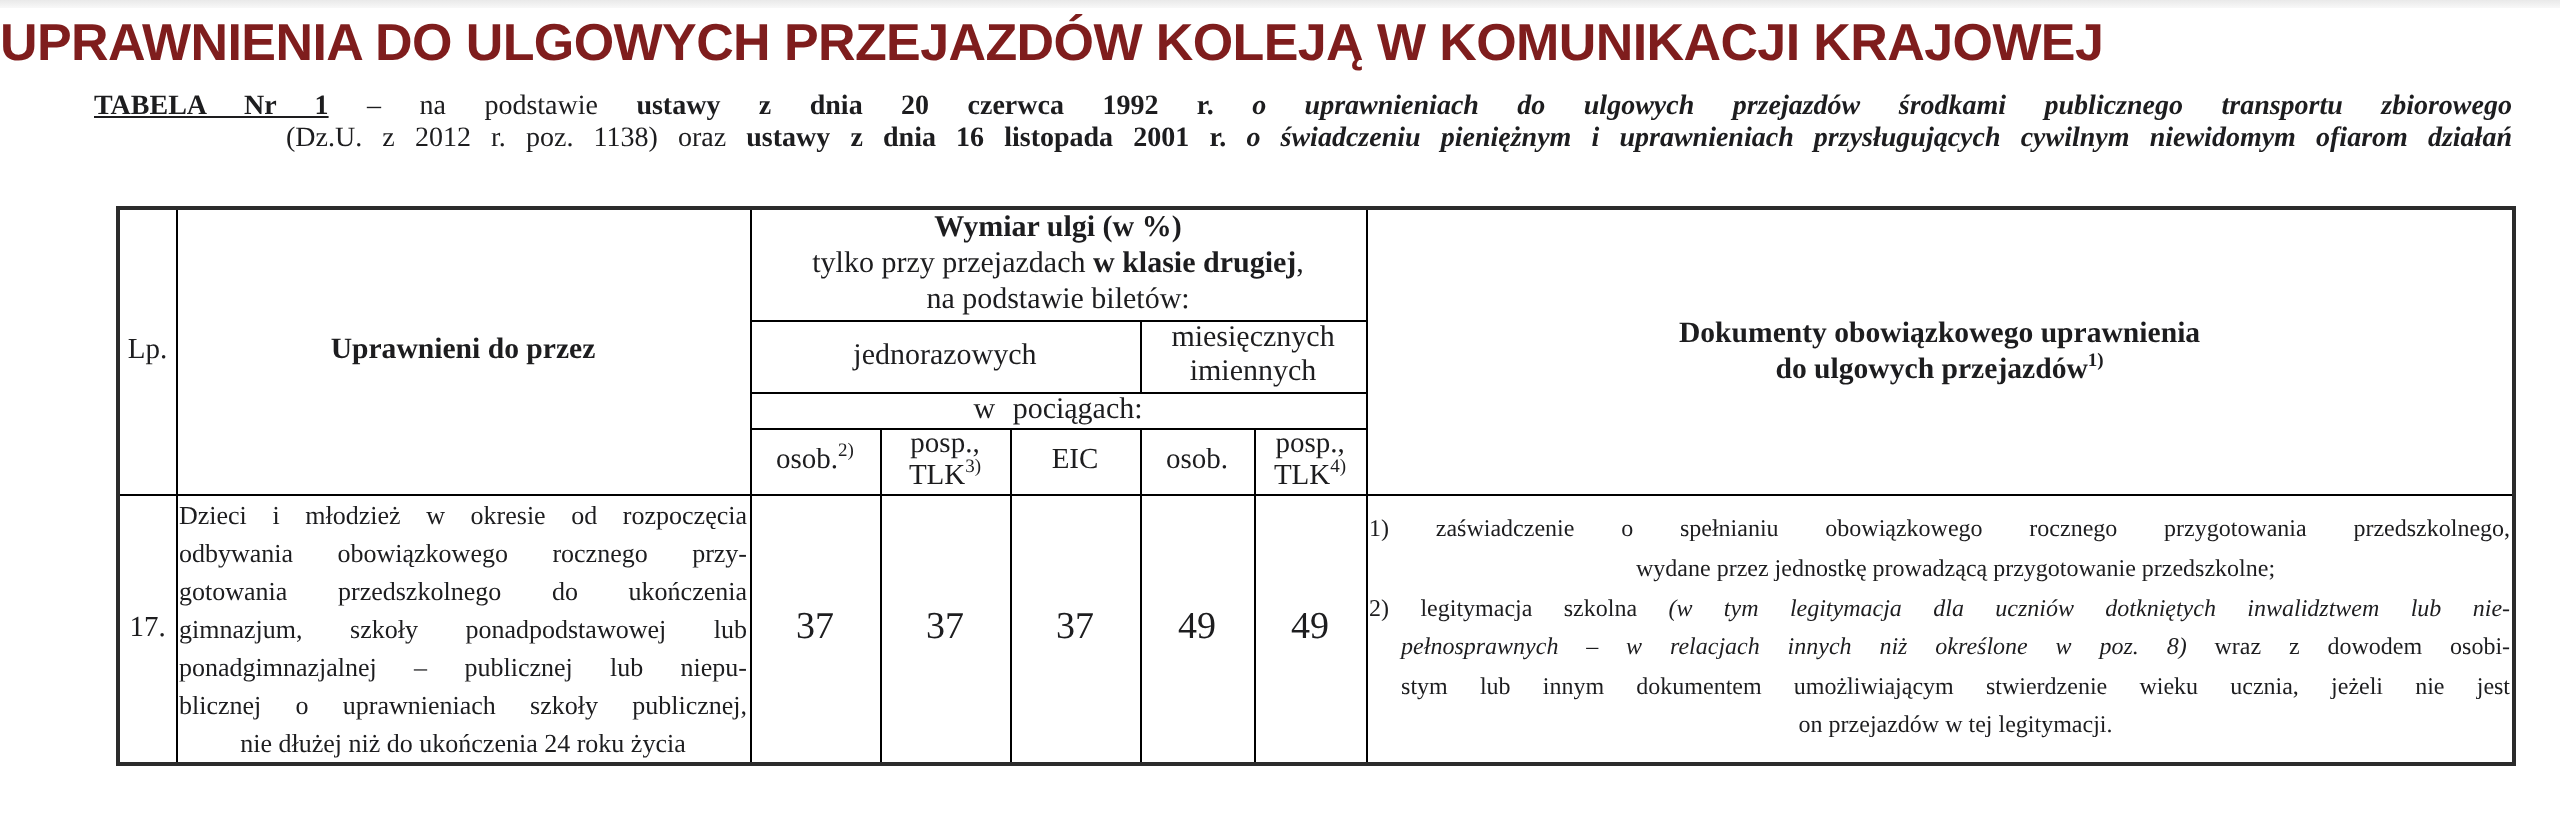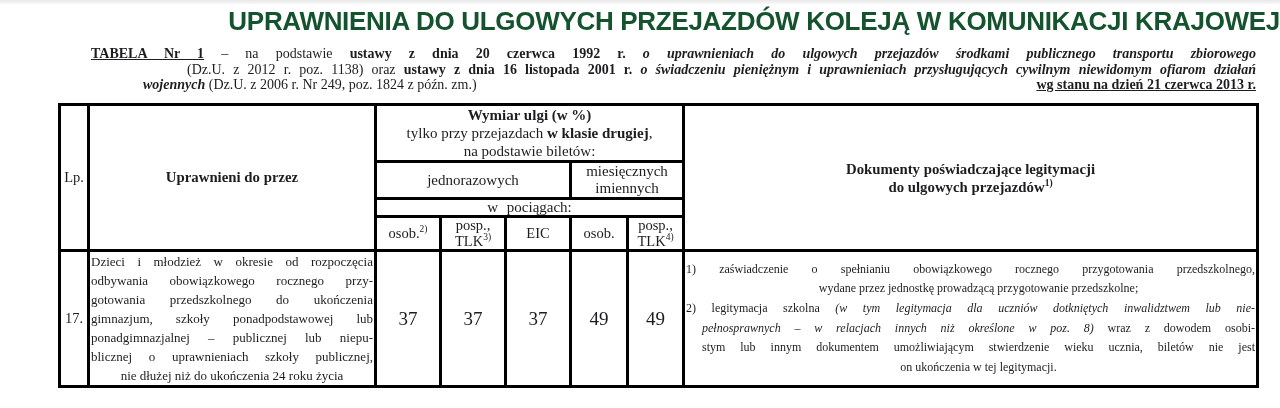--- a/index.html
+++ b/index.html
@@ -6,39 +6,39 @@
   .page {
     position:relative; width:1280px; height:408px; background:#ffffff;
     font-family:"Liberation Serif", serif; color:#1d1d1f; overflow:hidden;
   }
   .scan-top-band {
     position:absolute; top:0; left:0; width:1280px; height:4px;
     background:linear-gradient(#e9e9e9, #f8f8f8);
   }
   .doc-title {
     position:absolute; top:6px; left:0; width:1280px; margin:0;
-    text-align:right; font-family:"Liberation Sans", sans-serif;
-    font-weight:bold; font-size:26px; letter-spacing:-0.3px; color:#14532d;
+    text-align:left; font-family:"Liberation Sans", sans-serif;
+    font-weight:bold; font-size:26px; letter-spacing:-0.3px; color:#7f1d1d;
   }
   .caption { position:absolute; left:47px; top:46px; width:1209px; font-size:14px; line-height:15.6px; }
-  .cap-line { text-align:justify; text-align-last:justify;margin-left:44px; }
+  .cap-line { text-align:justify; text-align-last:justify; }
   .cap-indent { padding-left:96px; }
   .cap-line3 { padding-left:96px; display:flex; justify-content:space-between; align-items:baseline; }
   .b { font-weight:bold; }
   .i { font-style:italic; }
   .u { text-decoration:underline; }
   sup { font-size:9.5px; line-height:0; }
 
   table.discount-table {
     position:absolute; left:58px; top:103px; width:1198px;
     border-collapse:collapse; table-layout:fixed;
     border:2px solid #2b2b2b; font-size:15px; color:#1d1d1f;
   }
   table.discount-table td {
-    border:3px solid #000000; padding:0 1px; text-align:center;
+    border:1px solid #000000; padding:0 1px; text-align:center;
     vertical-align:middle; overflow:hidden;
   }
   tr.rA { height:56px; } tr.rB { height:36px; } tr.rC { height:18px; }
   tr.rD { height:33px; } tr.rData { height:135px; }
   td.hb { font-weight:bold; font-size:14.8px; }
   td.liftup { padding-bottom:52px; }
   td.prel { white-space:pre-line; }
   td.discount-head { line-height:18px; padding-top:1px; }
   td.tickets { line-height:17px; }
   td.wp { line-height:15px; word-spacing:5px; }
@@ -61,24 +61,20 @@
 <body>
 
 <div class="page">
   <div class="scan-top-band"></div>
 
   <h1 class="doc-title">UPRAWNIENIA DO ULGOWYCH PRZEJAZDÓW KOLEJĄ W KOMUNIKACJI KRAJOWEJ</h1>
 
   <div class="caption">
     <div class="cap-line"><span class="b u">TABELA Nr 1</span><span> – na podstawie </span><span class="b">ustawy z dnia 20 czerwca 1992 r. </span><span class="b i">o uprawnieniach do ulgowych przejazdów środkami publicznego transportu zbiorowego</span></div>
     <div class="cap-line cap-indent"><span>(Dz.U. z 2012 r. poz. 1138) oraz </span><span class="b">ustawy z dnia 16 listopada 2001 r. </span><span class="b i">o świadczeniu pieniężnym i uprawnieniach przysługujących cywilnym niewidomym ofiarom działań</span></div>
-    <div class="cap-line3">
-      <span><span class="b i">wojennych</span><span> (Dz.U. z 2006 r. Nr 249, poz. 1824 z późn. zm.)</span></span>
-      <span class="b u">wg stanu na dzień 21 czerwca 2013 r.</span>
-    </div>
   </div>
 
   <table class="discount-table">
     <colgroup>
       <col style="width:29px">
         <col style="width:287px">
         <col style="width:65px">
         <col style="width:65px">
       <col style="width:65px">
         <col style="width:57px">
@@ -87,21 +83,21 @@
     </colgroup>
     <tbody>
       <tr class="rA">
         <td rowspan="4" class="lpcell liftup">Lp.</td>
         <td rowspan="4" class="hb liftup">Uprawnieni do przez</td>
         <td colspan="5" class="discount-head">
             <div class="line"><span class="b">Wymiar ulgi (w %)</span></div>
             <div class="line"><span>tylko przy przejazdach </span><span class="b">w klasie drugiej</span><span>,</span></div>
             <div class="line"><span>na podstawie biletów:</span></div>
           </td>
-        <td rowspan="4" class="hb prel liftup docs-head"><span class="b">Dokumenty poświadczające legitymacji
+        <td rowspan="4" class="hb prel liftup docs-head"><span class="b">Dokumenty obowiązkowego uprawnienia
 do ulgowych przejazdów</span><sup class="b">1)</sup></td>
       </tr>
       <tr class="rB">
         <td colspan="3" class="tickets">jednorazowych</td>
         <td colspan="2" class="tickets prel">miesięcznych
 imiennych</td>
       </tr>
       <tr class="rC">
         <td colspan="5" class="wp">w pociągach:</td>
       </tr>
@@ -128,19 +124,19 @@
         <td class="val">37</td>
         <td class="val">37</td>
         <td class="val">37</td>
         <td class="val">49</td>
         <td class="val">49</td>
         <td class="docs-cell">
             <div class="line j"><span>1) zaświadczenie o spełnianiu obowiązkowego rocznego przygotowania przedszkolnego,</span></div>
             <div class="line ind"><span>wydane przez jednostkę prowadzącą przygotowanie przedszkolne;</span></div>
             <div class="line j"><span>2) legitymacja szkolna </span><span class="i">(w tym legitymacja dla uczniów dotkniętych inwalidztwem lub nie-</span></div>
             <div class="line j ind"><span class="i">pełnosprawnych – w relacjach innych niż określone w poz. 8)</span><span> wraz z dowodem osobi-</span></div>
-            <div class="line j ind"><span>stym lub innym dokumentem umożliwiającym stwierdzenie wieku ucznia, biletów nie jest</span></div>
-            <div class="line ind"><span>on ukończenia w tej legitymacji.</span></div>
+            <div class="line j ind"><span>stym lub innym dokumentem umożliwiającym stwierdzenie wieku ucznia, jeżeli nie jest</span></div>
+            <div class="line ind"><span>on przejazdów w tej legitymacji.</span></div>
           </td>
       </tr>
     </tbody>
   </table>
 </div>
 
 </body></html>

